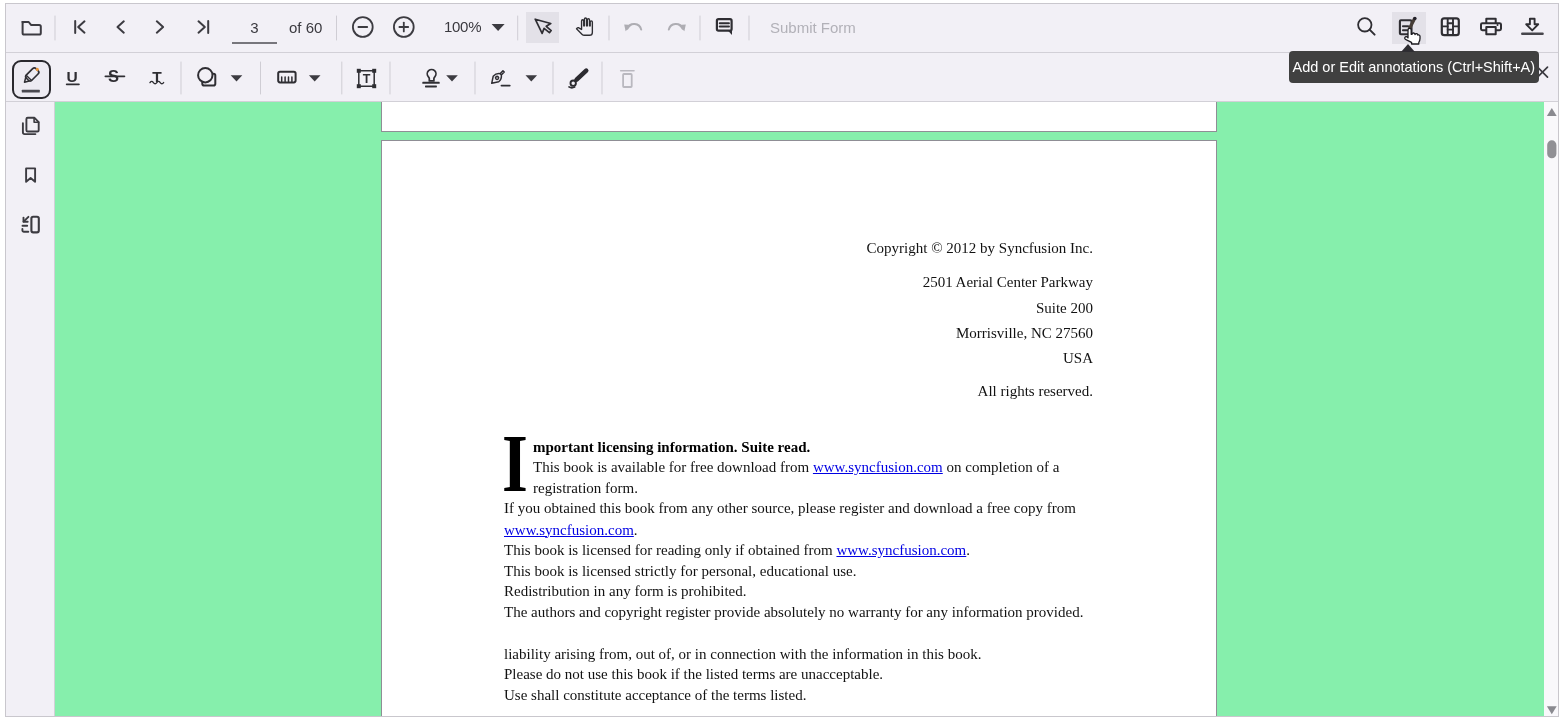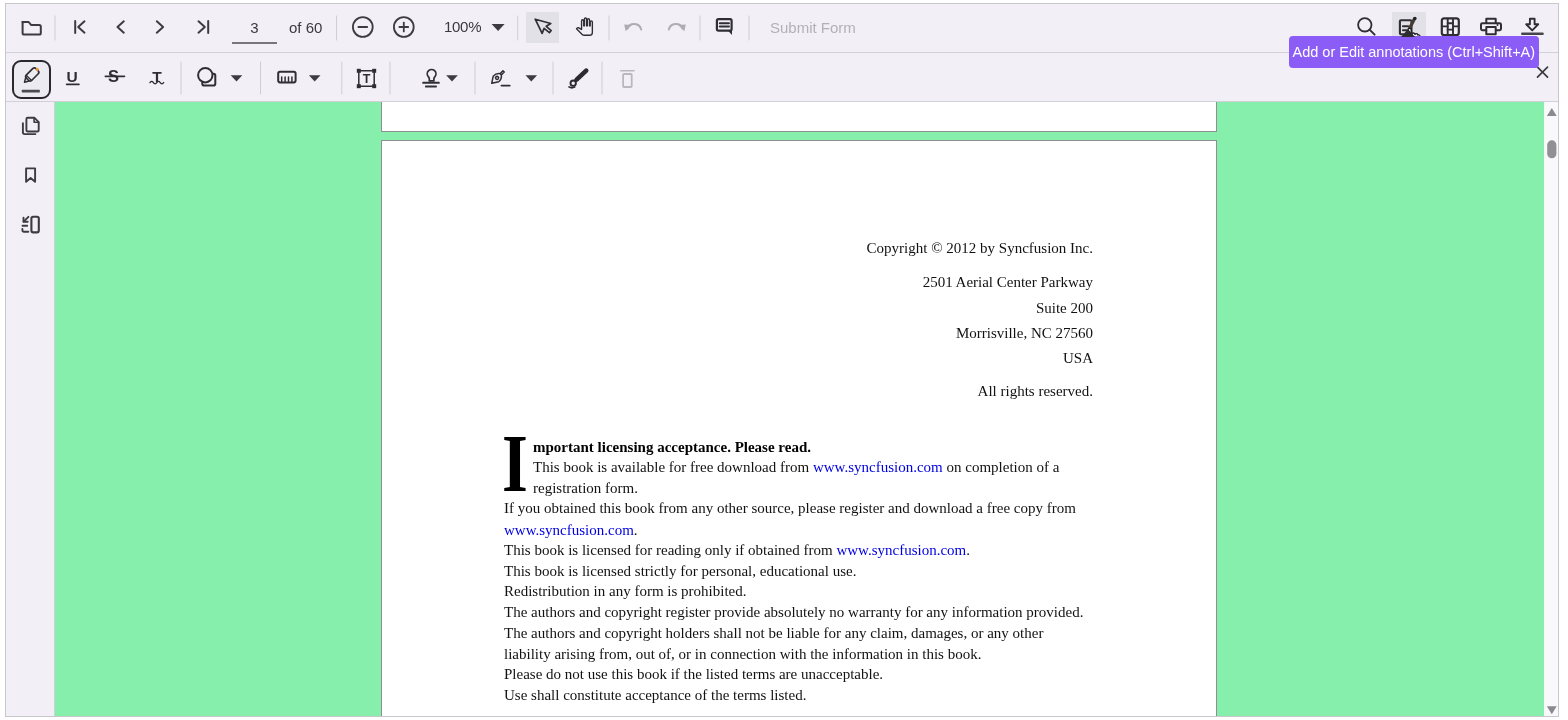--- a/index.html
+++ b/index.html
@@ -9,23 +9,23 @@
   #tb1 { position:absolute; left:6px; top:4px; width:1552px; height:49px; border-bottom:1px solid #d2d0d7; }
   #tb2 { position:absolute; left:6px; top:53px; width:1552px; height:49px; border-bottom:1px solid #d2d0d7; }
   #sidebar { position:absolute; left:6px; top:102px; width:49px; height:614px; background:#f2f0f6; border-right:1px solid #d2d0d7; }
   #content { position:absolute; left:55px; top:102px; width:1489px; height:614px; background:#86efac; overflow:hidden; }
   #scroll { position:absolute; left:1544px; top:102px; width:14px; height:614px; background:#f9f8fb; }
   .page { position:absolute; background:#fff; }
   #page2 { left:326px; top:0px; width:836px; height:30px; border:1px solid #8f8e95; border-top:none; }
   #page3 { left:326px; top:38px; width:836px; height:600px; border:1px solid #8f8e95; }
   .ser { position:absolute; font-family:"Liberation Serif", serif; font-size:15px; color:#121212; white-space:nowrap; height:20px; line-height:20px; }
   .r { text-align:right; right:451px; }
-  a.lk { color:#0000e3; }
+  a.lk { color:#0000e3; text-decoration:underline; }
   .selbg { position:absolute; background:#e3e1e8; }
-  #tooltip { position:absolute; left:1289px; top:36px; height:32px; background:#8b5cf6; border-radius:4px; color:#fff; font-size:14.5px; line-height:32px; padding:0 3.5px; white-space:nowrap; }
+  #tooltip { position:absolute; left:1289px; top:51px; height:32px; background:#404040; border-radius:4px; color:#fff; font-size:14.5px; line-height:32px; padding:0 3.5px; white-space:nowrap; }
   #tooltip .arr { position:absolute; top:-7px; left:112px; width:0; height:0; border-left:7px solid transparent; border-right:7px solid transparent; border-bottom:8px solid #2e2d32; }
   .t15 { position:absolute; font-size:15px; color:#3a393f; height:16px; line-height:16px; }
 </style>
 </head>
 <body>
 <div id="app"></div>
 <div id="tb1"></div>
 <div id="tb2"></div>
 <div id="sidebar"></div>
 <div id="content">
@@ -34,30 +34,29 @@
 
   <div class="ser r" style="top:136px;">Copyright © 2012 by Syncfusion Inc.</div>
   <div class="ser r" style="top:170px;">2501 Aerial Center Parkway</div>
   <div class="ser r" style="top:196px;text-align:center;">Suite 200</div>
   <div class="ser r" style="top:221px;">Morrisville, NC 27560</div>
   <div class="ser r" style="top:246px;">USA</div>
   <div class="ser r" style="top:279px;">All rights reserved.</div>
 
   <div class="ser" id="dropcap" style="left:447px; top:321px; font-size:83px; font-weight:bold; height:80px; line-height:80px; color:#000; transform:scaleX(0.8); transform-origin:left top;">I</div>
 
-  <div class="ser" style="left:478px; top:335px; font-weight:bold; color:#000;">mportant licensing acceptance. Please read.</div>
+  <div class="ser" style="left:478px; top:335px; font-weight:bold; color:#000;">mportant licensing information. Suite read.</div>
   <div class="ser" style="left:478px; top:355px;">This book is available for free download from <a class="lk">www.syncfusion.com</a> on completion of a</div>
   <div class="ser" style="left:478px; top:376px;">registration form.</div>
   <div class="ser" style="left:449px; top:396px;text-align:center;">If you obtained this book from any other source, please register and download a free copy from</div>
   <div class="ser" style="left:449px; top:417.5px;"><a class="lk">www.syncfusion.com</a>.</div>
   <div class="ser" style="left:449px; top:438px;">This book is licensed for reading only if obtained from <a class="lk">www.syncfusion.com</a>.</div>
   <div class="ser" style="left:449px; top:479.3px;">Redistribution in any form is prohibited.</div>
   <div class="ser" style="left:449px; top:458.8px;">This book is licensed strictly for personal, educational use.</div>
   <div class="ser" style="left:449px; top:500px;">The authors and copyright register provide absolutely no warranty for any information provided.</div>
-  <div class="ser" style="left:449px; top:520.5px;">The authors and copyright holders shall not be liable for any claim, damages, or any other</div>
   <div class="ser" style="left:449px; top:541.8px;">liability arising from, out of, or in connection with the information in this book.</div>
   <div class="ser" style="left:449px; top:561.8px;">Please do not use this book if the listed terms are unacceptable.</div>
   <div class="ser" style="left:449px; top:583px;">Use shall constitute acceptance of the terms listed.</div>
 </div>
 <div id="scroll"></div>
 
 <div class="selbg" style="left:526px; top:12px; width:33px; height:31px;"></div>
 <div class="selbg" style="left:1392px; top:12px; width:34px; height:32px;"></div>
 
 <div class="abs" style="left:12px; top:60px; width:38.5px; height:38.5px; border:2.4px solid #29282d; border-radius:9px; background:#edebf2;"></div>

